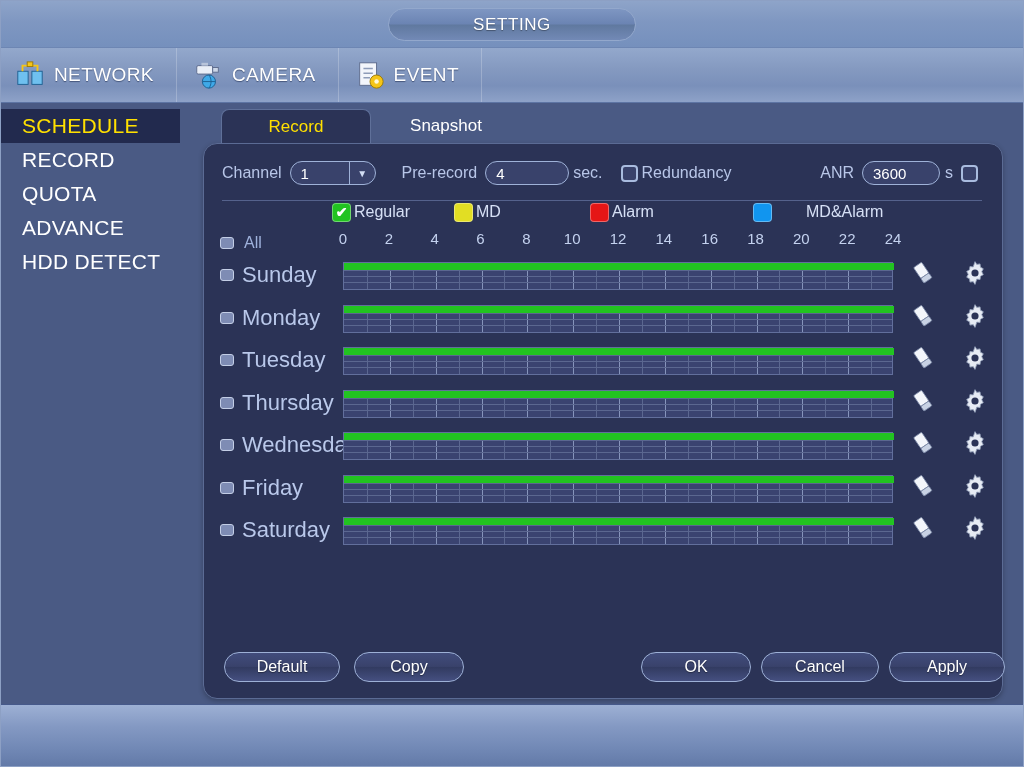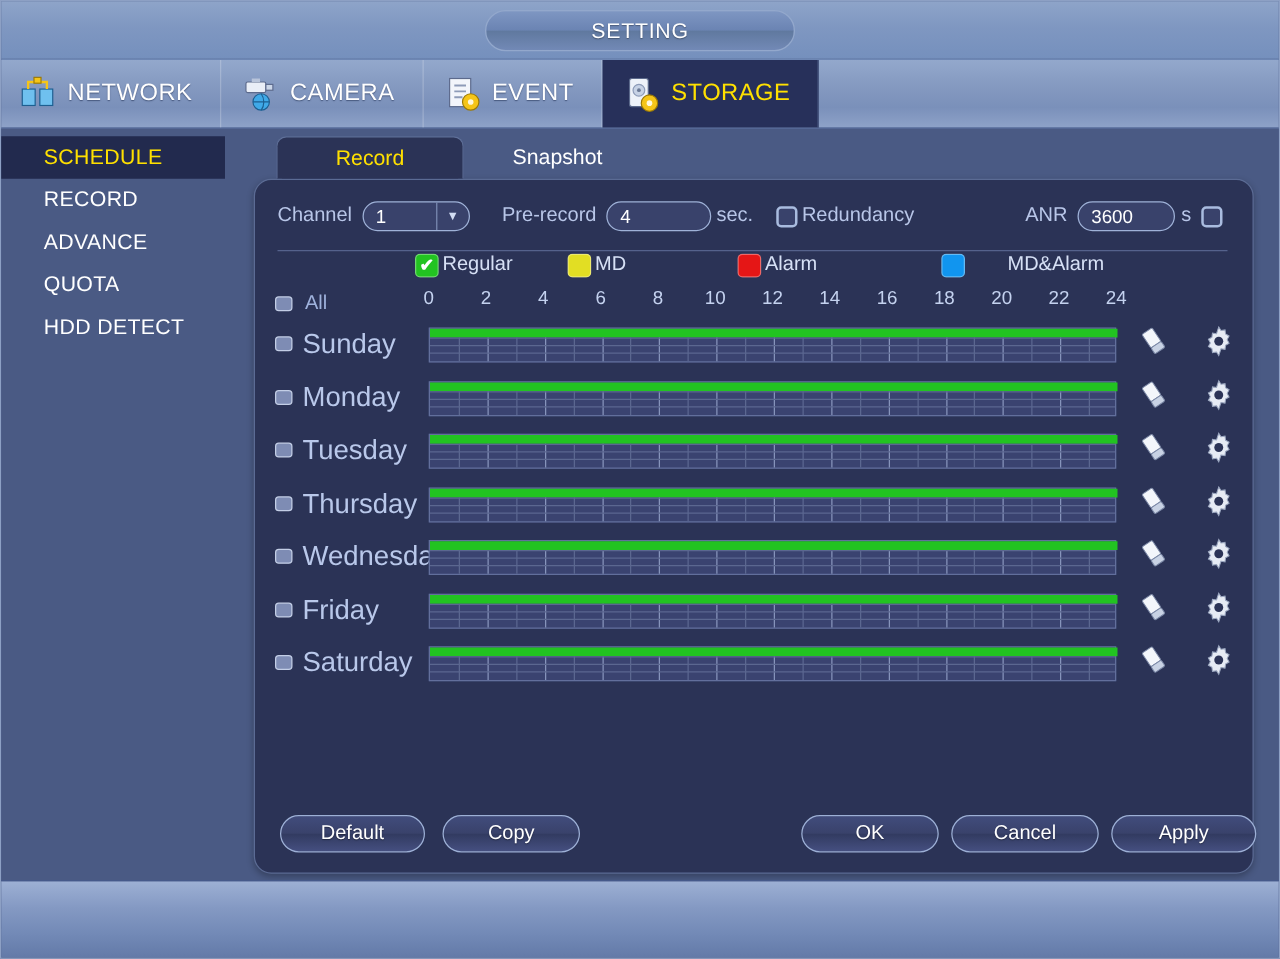--- a/index.html
+++ b/index.html
@@ -88,23 +88,23 @@
   
   .sidebar {
     width: 192px;
     flex: none;
     padding-top: 6px;
   }
   .side-item {
     height: 34px;
     display: flex;
     align-items: center;
-    padding-left: 34px;
+    padding-left: 21px;
     color: #ffffff;
-    font-size: 17px;
+    font-size: 21px;
     letter-spacing: .3px;
   }
   .side-item.active {
     background: #222a4e;
     color: #ffe000;
     width: 179px;
   }
 
   
   .content {
@@ -377,49 +377,37 @@
         <span style="display: flex; align-items: center;">
           <svg xmlns="http://www.w3.org/2000/svg" viewBox="0 0 32 32" class="nav-icon">
             <rect x="5" y="3" width="18" height="24" fill="#f2f5fb" stroke="#5c6a8c"></rect>
             <path d="M9 9h10M9 14h10M9 19h7" stroke="#8d9bb8" stroke-width="1.6"></path>
             <circle cx="23" cy="23" r="7" fill="#f5c518" stroke="#9c7a06"></circle>
             <circle cx="23" cy="23" r="2.4" fill="#fff8dc"></circle>
           </svg>
         </span>
         <span>EVENT</span>
       </div>
-      <div class="nav-item active">
-        <span style="display: flex; align-items: center;">
-          <svg xmlns="http://www.w3.org/2000/svg" viewBox="0 0 32 32" class="nav-icon">
-            <rect x="6" y="3" width="16" height="24" rx="2" fill="#eef2f9" stroke="#5c6a8c"></rect>
-            <circle cx="14" cy="13" r="5" fill="#c7d2e5" stroke="#8d9bb8"></circle>
-            <circle cx="14" cy="13" r="1.6" fill="#6c7a96"></circle>
-            <circle cx="23" cy="24" r="7" fill="#f5c518" stroke="#9c7a06"></circle>
-            <circle cx="23" cy="24" r="2.4" fill="#fff8dc"></circle>
-          </svg>
-        </span>
-        <span>STORAGE</span>
-      </div>
       <div class="nav-item nav-spacer"></div>
     </div>
 
   <div class="body-area">
 
     <div class="sidebar" id="sidebar">
         <div class="side-item active">
           <span>SCHEDULE</span>
         </div>
         <div class="side-item">
           <span>RECORD</span>
         </div>
         <div class="side-item">
-          <span>ADVANCE</span>
+          <span>QUOTA</span>
         </div>
         <div class="side-item">
-          <span>QUOTA</span>
+          <span>ADVANCE</span>
         </div>
         <div class="side-item">
           <span>HDD DETECT</span>
         </div>
       </div>
 
     <div class="content">
 
       <div class="tabrow" id="tabrow">
           <div class="subtab active">

